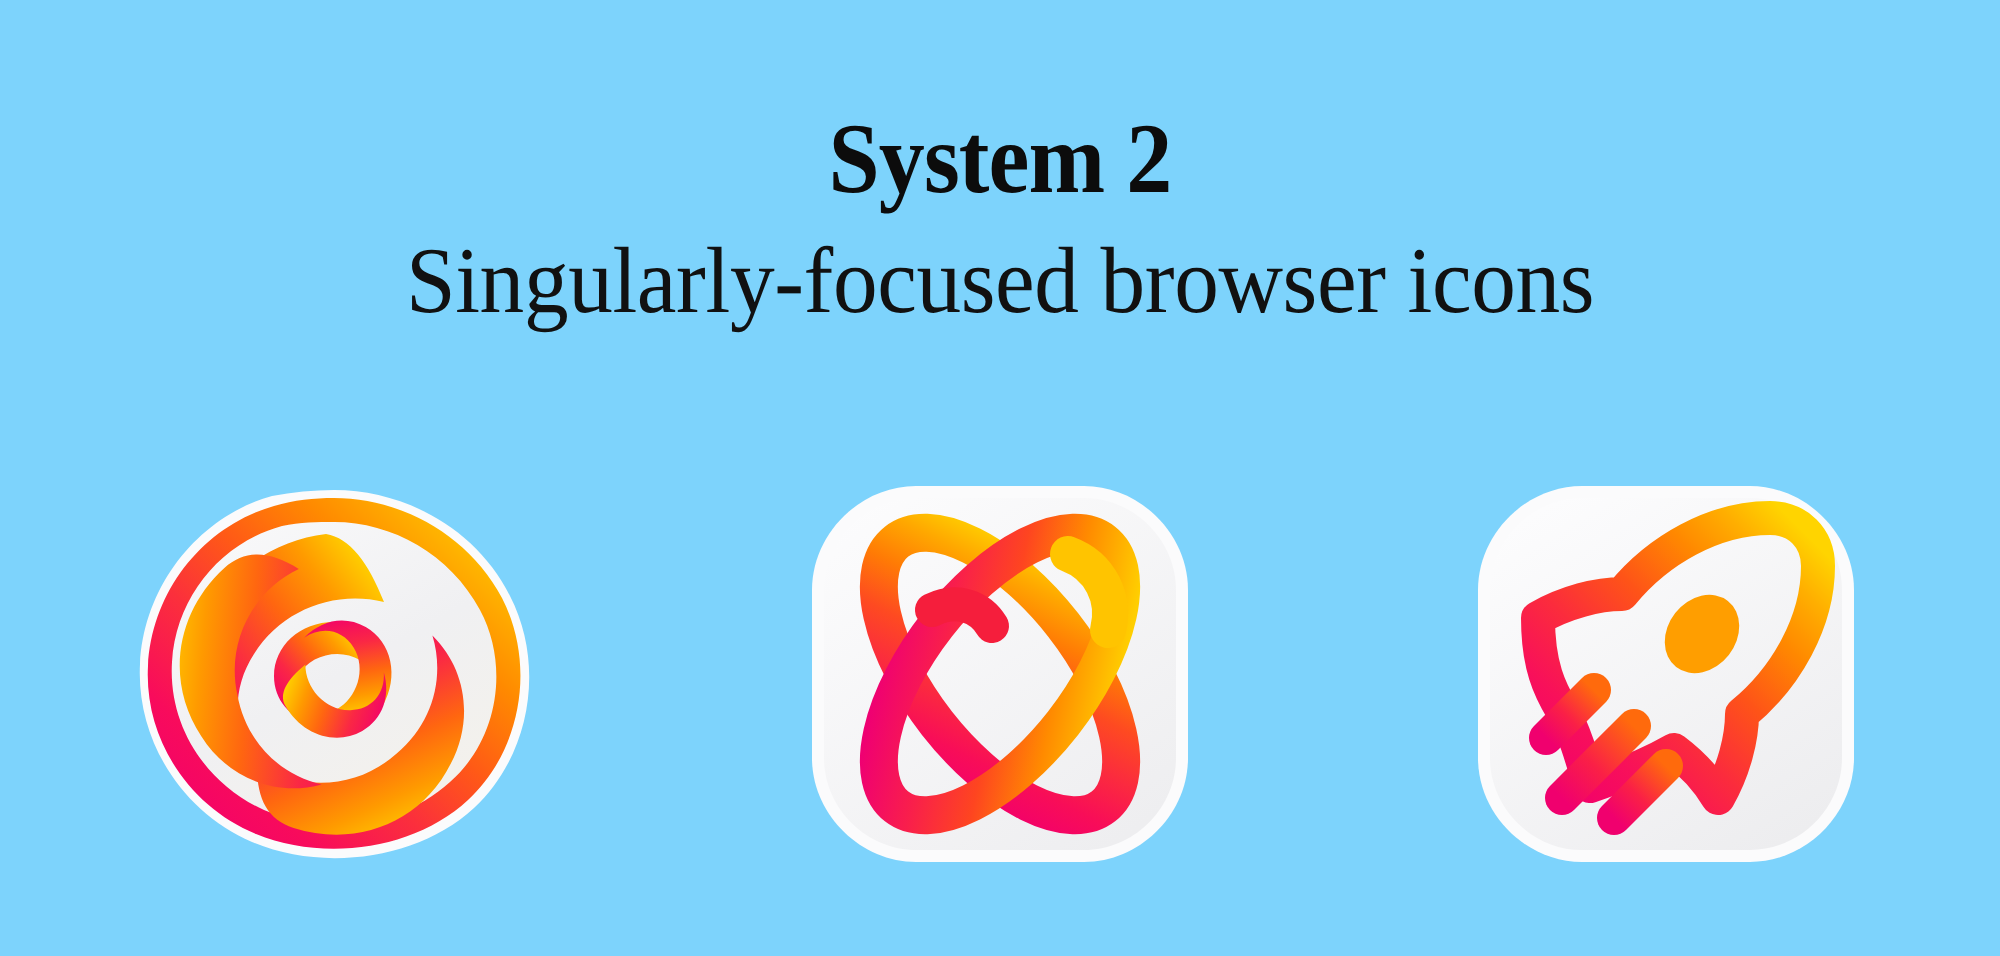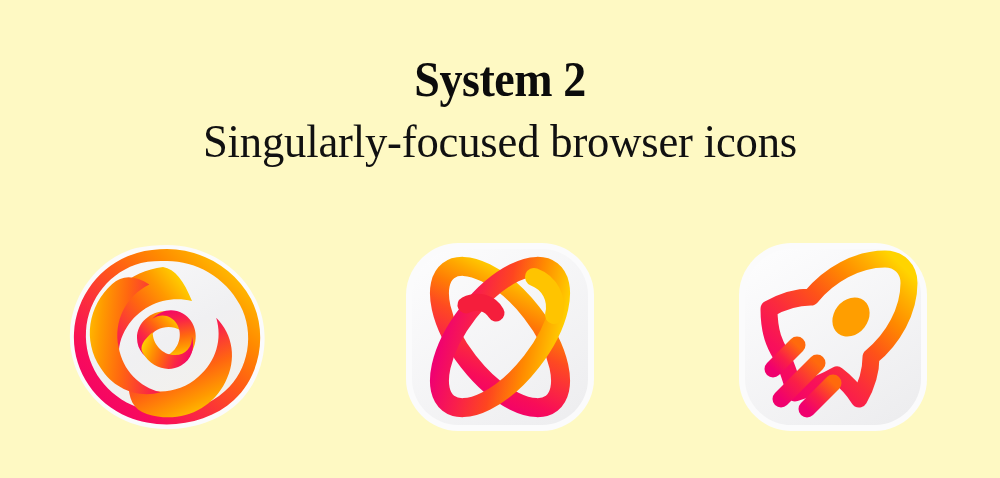--- a/index.html
+++ b/index.html
@@ -11,21 +11,21 @@
     width: 1000px;
     height: 478px;
     overflow: hidden;
     font-family: "Liberation Serif", "DejaVu Serif", serif;
     -webkit-font-smoothing: antialiased;
   }
   #page {
     position: relative;
     width: 1000px;
     height: 478px;
-    background: #fef9c3;
+    background: #7dd3fc;
   }
 
   
   .heading {
     position: absolute;
     left: 0;
     top: 0;
     width: 1000px;
     text-align: center;
     padding-top: 54px;

